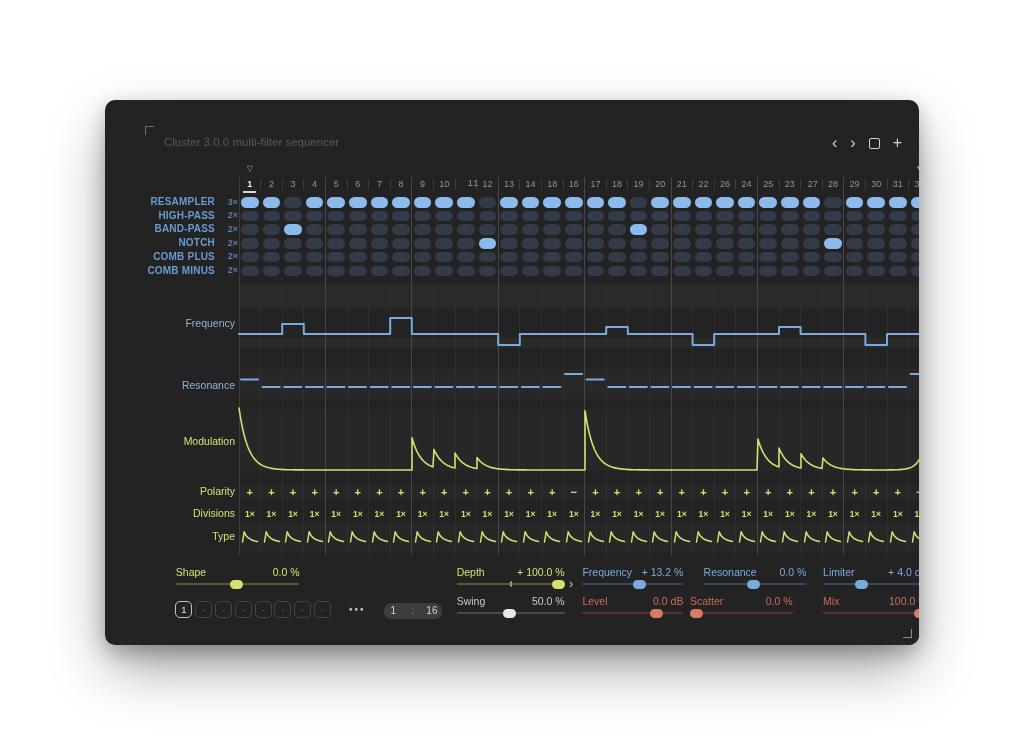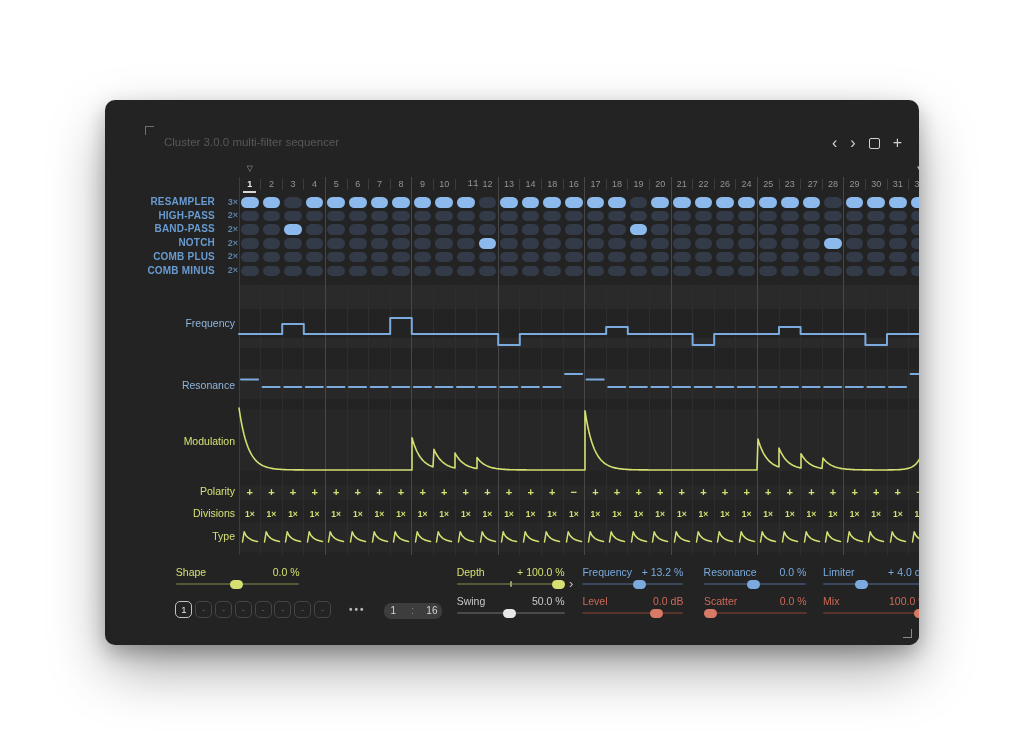--- a/index.html
+++ b/index.html
@@ -576,21 +576,21 @@
             <div class="val" style="position: absolute; color: rgb(122, 170, 222);">+ 4.0 dB</div>
             <div class="track" style="position: absolute; background: rgb(57, 72, 92);"></div>
             <div class="knob" style="position: absolute; left: 32.128px; background: rgb(122, 170, 222);"></div>
           </div>
           <div class="slider" style="position: absolute; left: 443.4px; top: 473px; width: 101px;">
             <div class="lab" style="position: absolute; color: rgb(205, 106, 88);">Level</div>
             <div class="val" style="position: absolute; color: rgb(205, 106, 88);">0.0 dB</div>
             <div class="track" style="position: absolute; background: rgb(87, 53, 44);"></div>
             <div class="knob" style="position: absolute; left: 67.23px; background: rgb(217, 122, 103);"></div>
           </div>
-          <div class="slider" style="position: absolute; left: 565px; top: 473px; width: 102.7px;">
+          <div class="slider" style="position: absolute; left: 551px; top: 473px; width: 102.7px;">
             <div class="lab" style="position: absolute; color: rgb(205, 106, 88);">Scatter</div>
             <div class="val" style="position: absolute; color: rgb(205, 106, 88);">0.0 %</div>
             <div class="track" style="position: absolute; background: rgb(87, 53, 44);"></div>
             <div class="knob" style="position: absolute; left: 0px; background: rgb(217, 122, 103);"></div>
           </div>
           <div class="slider" style="position: absolute; left: 684.1px; top: 473px; width: 104.4px;">
             <div class="lab" style="position: absolute; color: rgb(205, 106, 88);">Mix</div>
             <div class="val" style="position: absolute; color: rgb(205, 106, 88);">100.0 %</div>
             <div class="track" style="position: absolute; background: rgb(87, 53, 44);"></div>
             <div class="knob" style="position: absolute; left: 91.4px; background: rgb(217, 122, 103);"></div>

